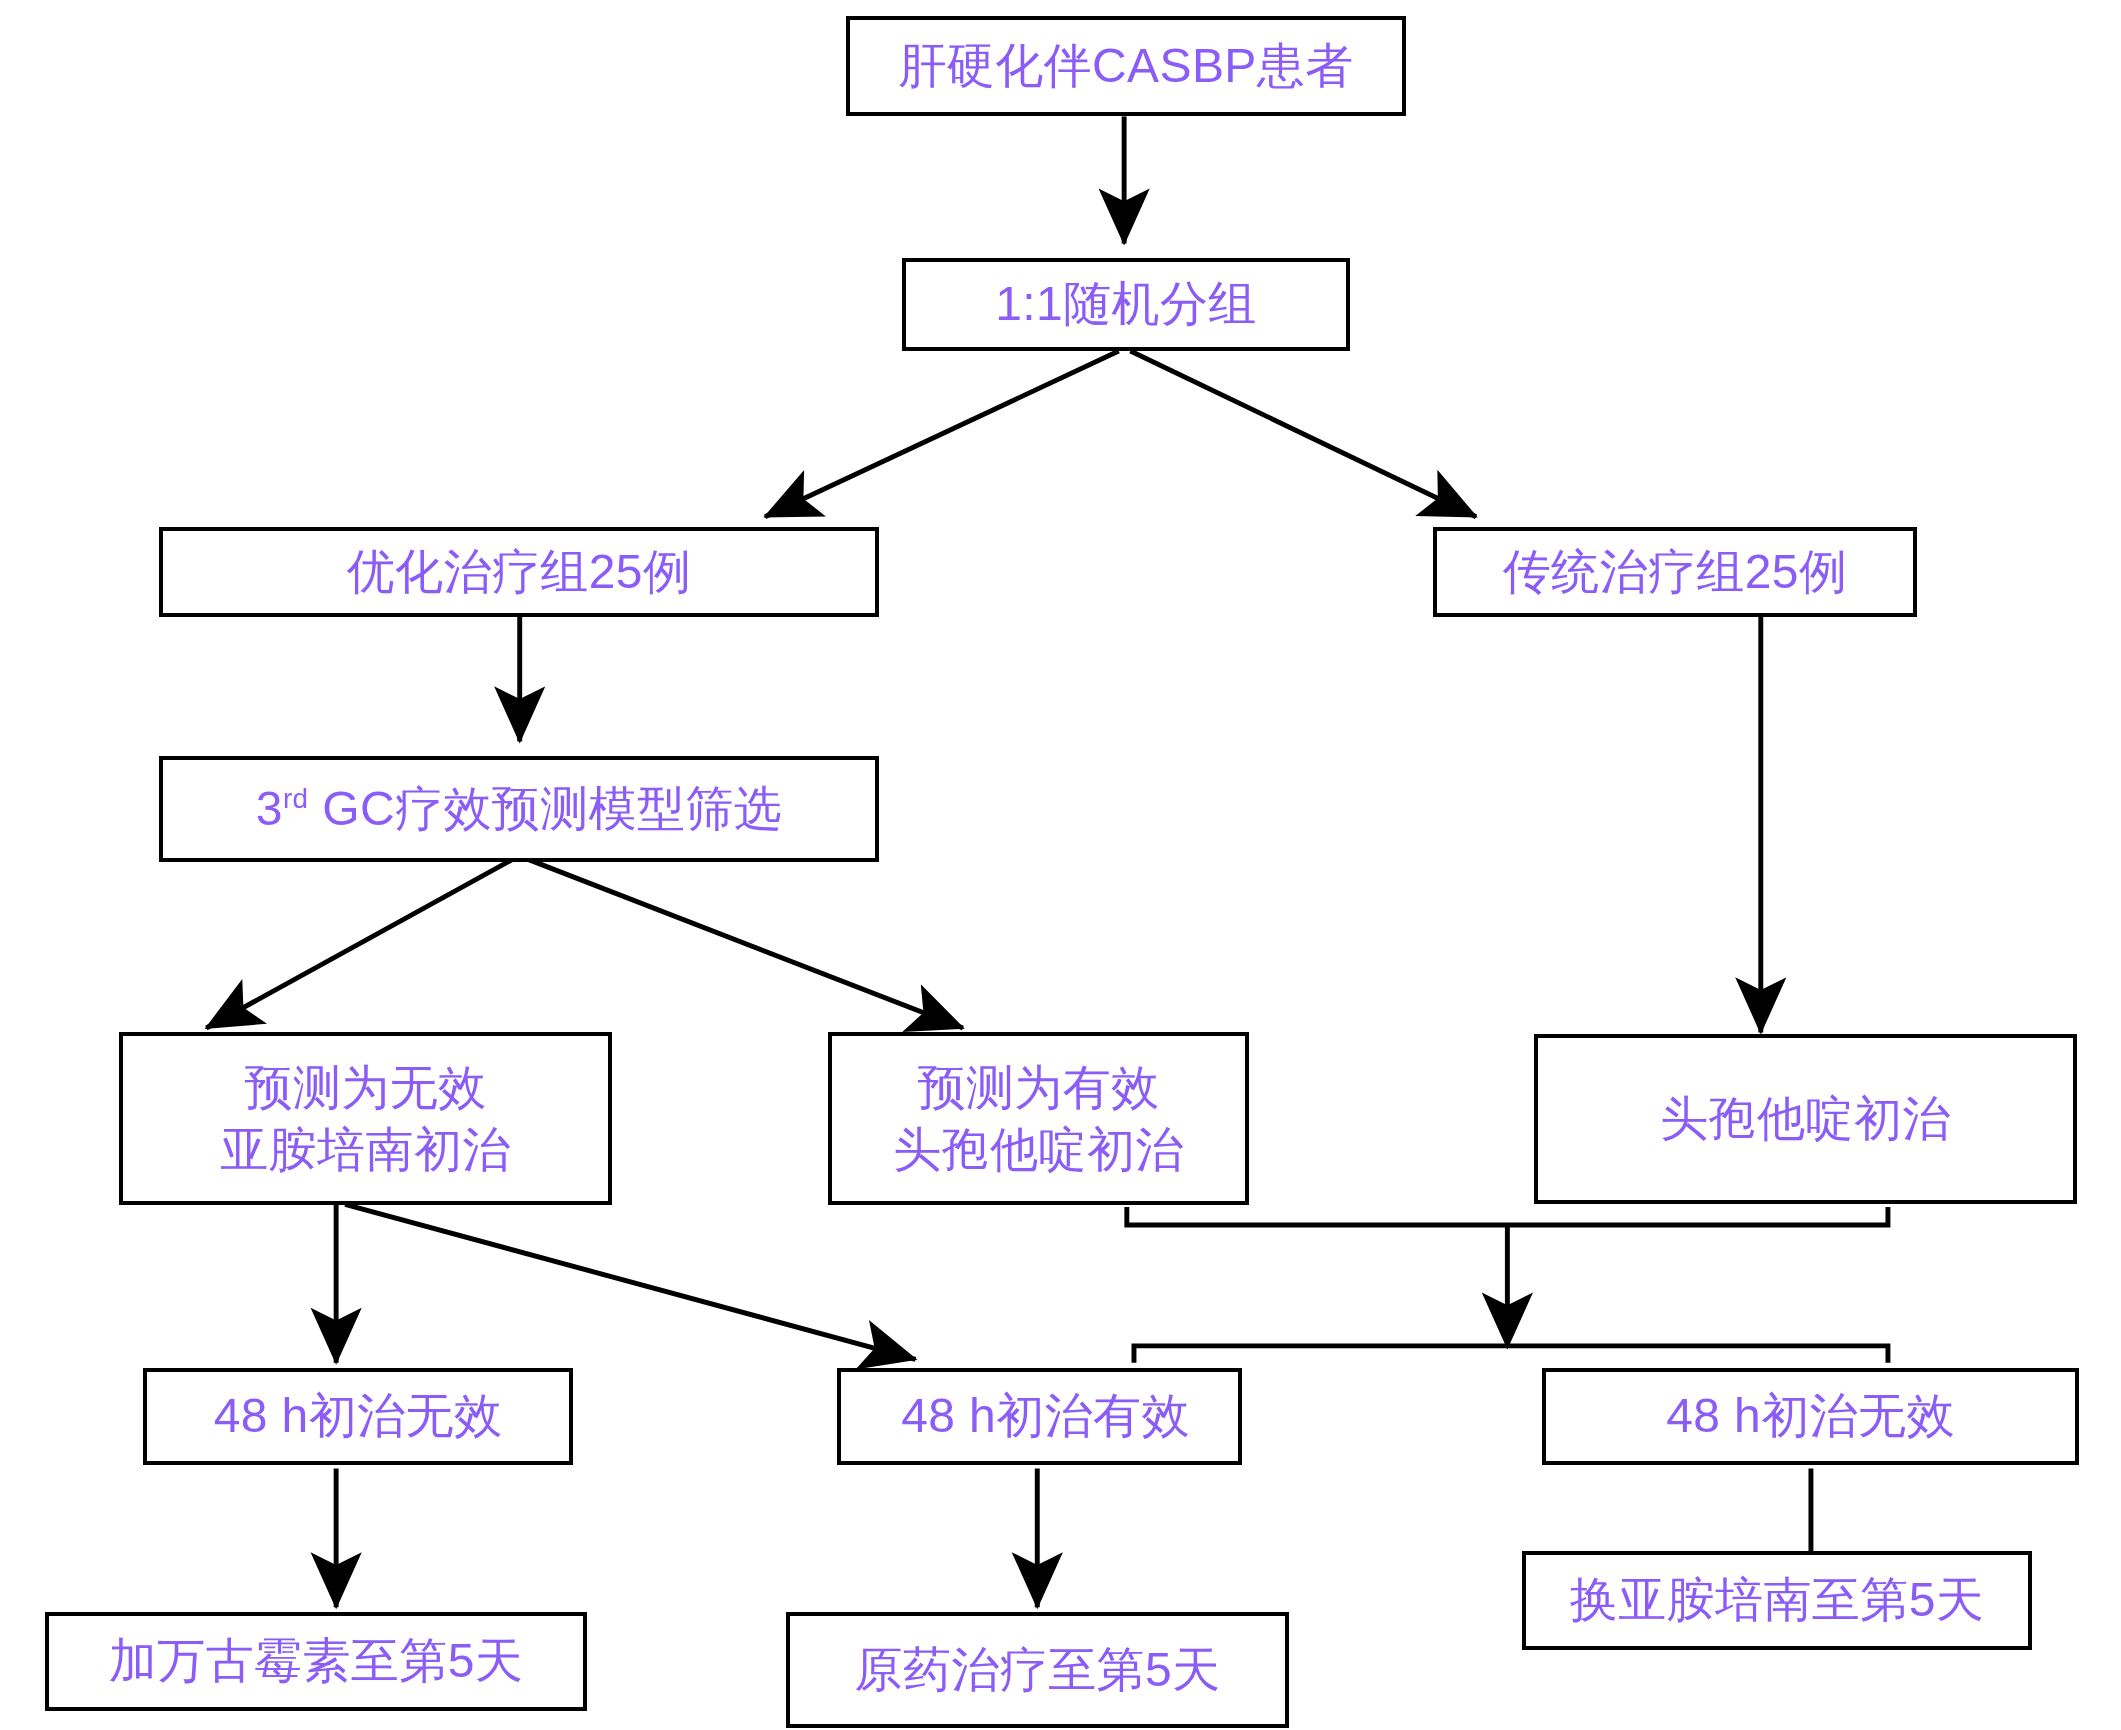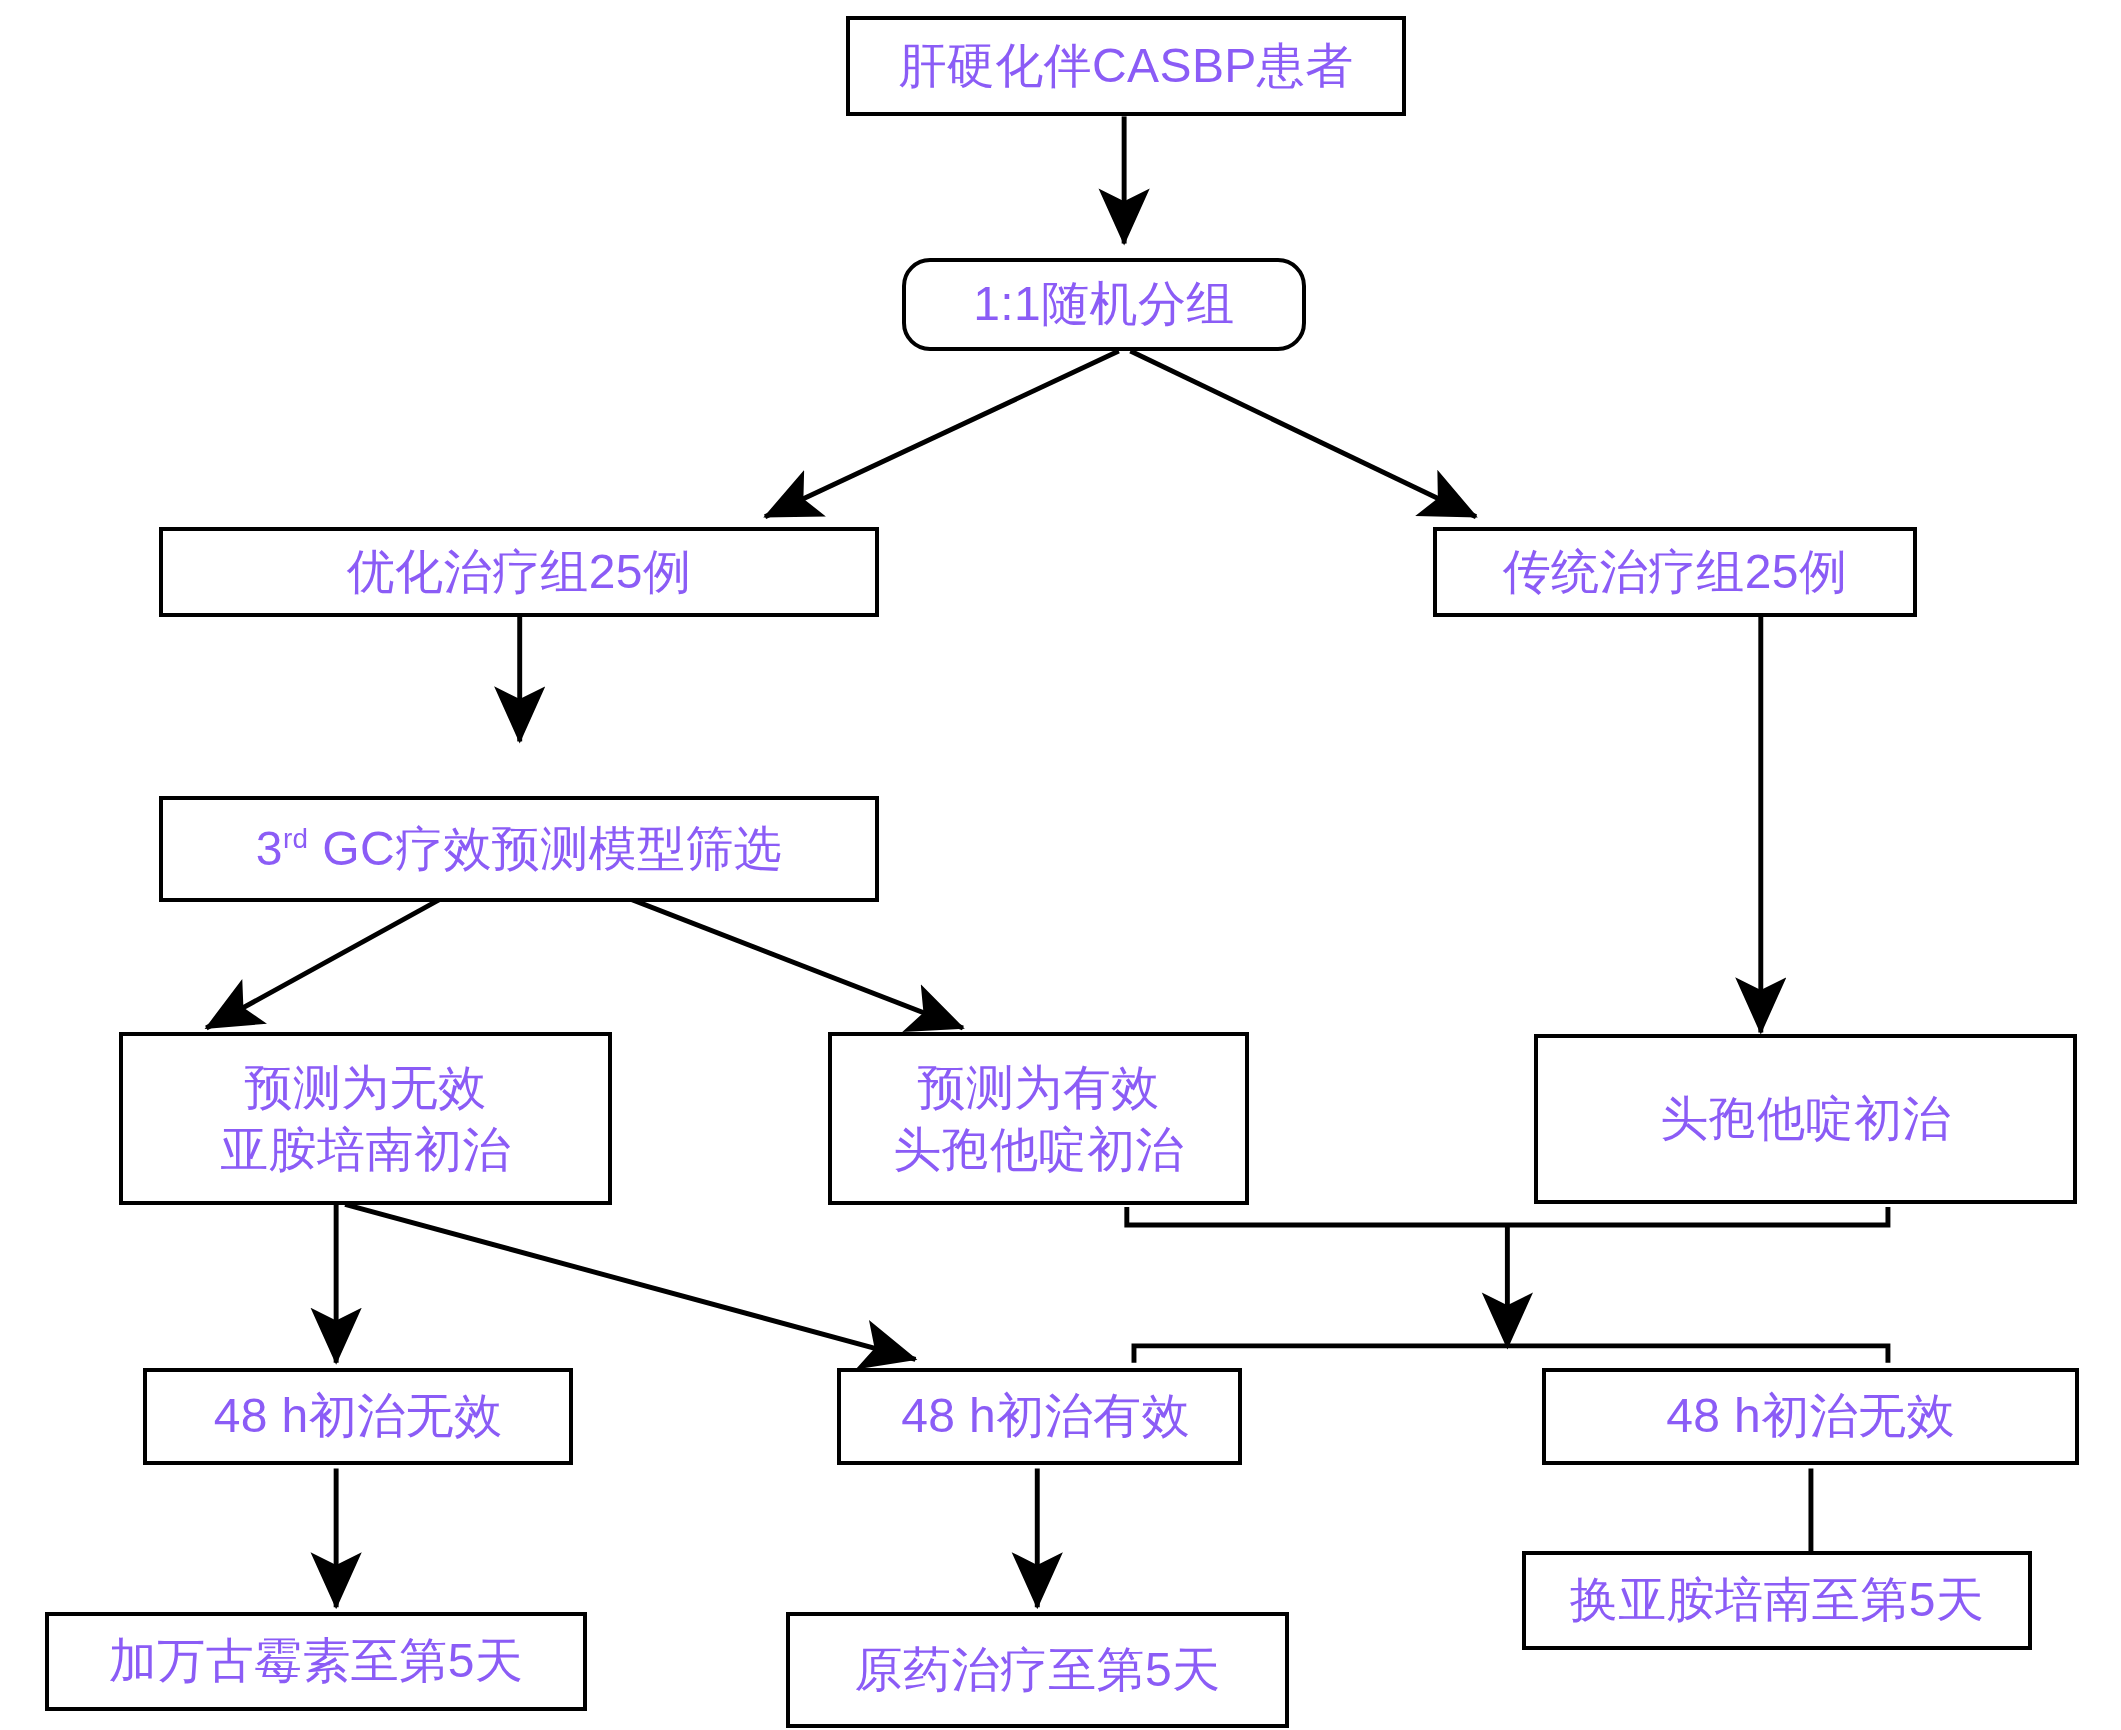--- a/index.html
+++ b/index.html
@@ -119,33 +119,33 @@
 
     <g>
       <line x1="2022" y1="1640" x2="2022" y2="1795" stroke="#000000" stroke-width="5.5" marker-end="url(#ah)"></line>
     </g>
   </svg>
 
   <div class="node" style="left:846px; top:16px; width:560px; height:100px;">
     <span class="txt">肝硬化伴CASBP患者</span>
   </div>
 
-  <div class="node" style="left:902px; top:258px; width:404px; height:93px;border-radius:28px;">
+  <div class="node" style="left:902px; top:258px; width:448px; height:93px;">
     <span class="txt">1:1随机分组</span>
   </div>
 
   <div class="node" style="left:159px; top:527px; width:720px; height:90px;">
     <span class="txt">优化治疗组25例</span>
   </div>
 
   <div class="node" style="left:1433px; top:527px; width:484px; height:90px;">
     <span class="txt">传统治疗组25例</span>
   </div>
 
-  <div class="node" style="left:159px; top:796px; width:720px; height:106px;">
+  <div class="node" style="left:159px; top:756px; width:720px; height:106px;">
     <span class="txt"><span>3</span><sup>rd</sup><span> GC疗效预测模型筛选</span></span>
   </div>
 
   <div class="node twoline" style="left:119px; top:1032px; width:493px; height:173px;">
     <span class="txt"><span>预测为无效</span><br><span>亚胺培南初治</span></span>
   </div>
 
   <div class="node twoline" style="left:828px; top:1032px; width:421px; height:173px;">
     <span class="txt"><span>预测为有效</span><br><span>头孢他啶初治</span></span>
   </div>

